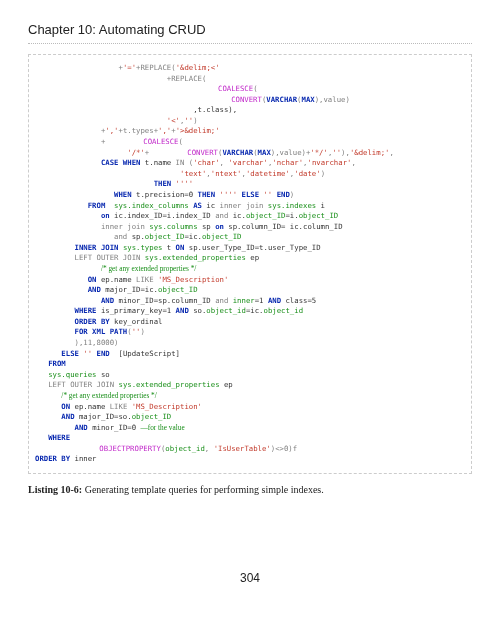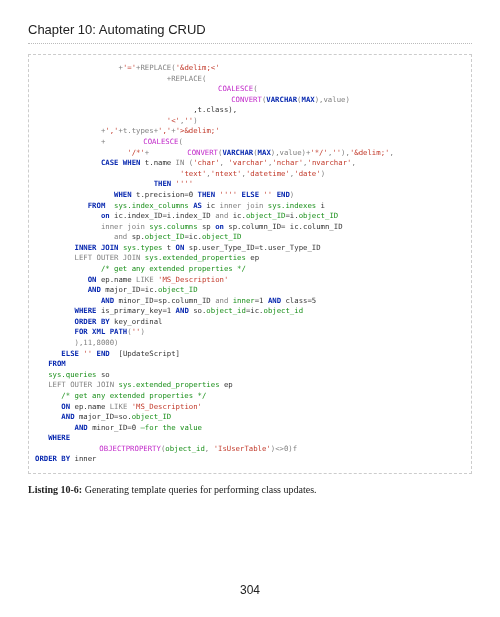--- a/index.html
+++ b/index.html
@@ -32,31 +32,31 @@
     font-family: "Consolas", "Menlo", monospace;
     font-size: 7.3px;
     line-height: 1.45;
     white-space: pre;
     color: #333;
   }
   .kw   { color: #0a2ab0; font-weight: bold; }   
   .str  { color: #c23a2b; }   
   .fn   { color: #c026c9; padding-left: 38px; }   
   .sys  { color: #1a8f1a; }   
-  .cmt  { color: #1a8f1a; }   
+  .cmt  { color: #1a8f1a; font-family: Liberation Serif, serif; }   
   .gray { color: #808080; }
   .listing {
     font-size: 10px;
     margin-top: 10px;
     color: #222;
   }
   .listing strong { font-weight: 700; margin-top: 20px; }
   .pagenum {
     position: absolute;
-    bottom: 20px;
+    bottom: 32px;
     left: 0;
     width: 100%;
     text-align: center;
     font-size: 12px;
     font-family: "Segoe UI", Arial, sans-serif;
     color: #222;
   }
 </style>
 </head>
 <body>
@@ -100,18 +100,18 @@
       <span class="cmt">/* get any extended properties */</span>
       <span class="kw">ON</span><span> ep.name </span><span class="gray">LIKE </span><span class="str">'MS_Description'</span>
       <span class="kw">AND</span><span> major_ID=so.</span><span class="sys">object_ID</span>
          <span class="kw">AND</span><span> minor_ID=0 </span><span class="cmt">—for the value</span>
    <span class="kw">WHERE</span>
       <span class="fn">OBJECTPROPERTY</span><span class="gray">(</span><span class="sys">object_id</span><span class="gray">, </span><span class="str">'IsUserTable'</span><span class="gray">)&lt;&gt;0)f</span>
 <span class="kw">ORDER BY</span><span> inner</span></div>
   </div>
 
   <div class="listing">
-    <strong>Listing 10-6:</strong><span> Generating template queries for performing class updates.</span>
+    <strong>Listing 10-6:</strong><span> Generating template queries for performing simple indexes.</span>
   </div>
 
 </div>
 
 <div class="pagenum">304</div>
 
 </body></html>

